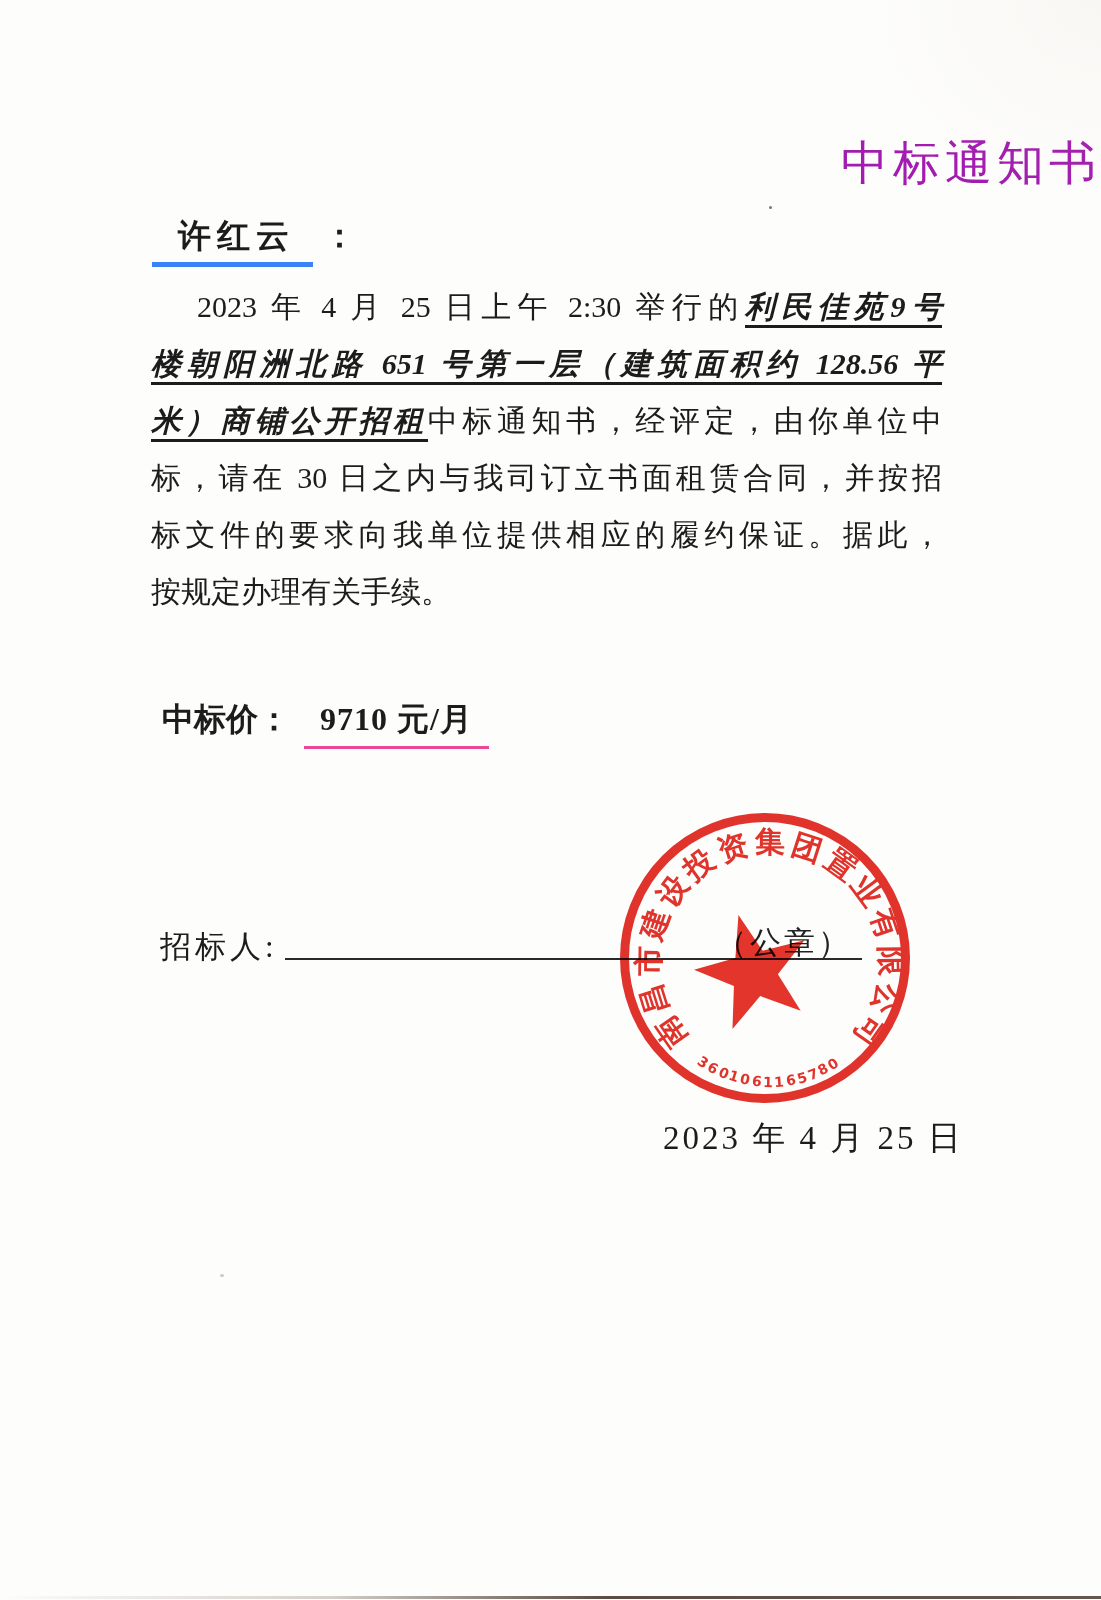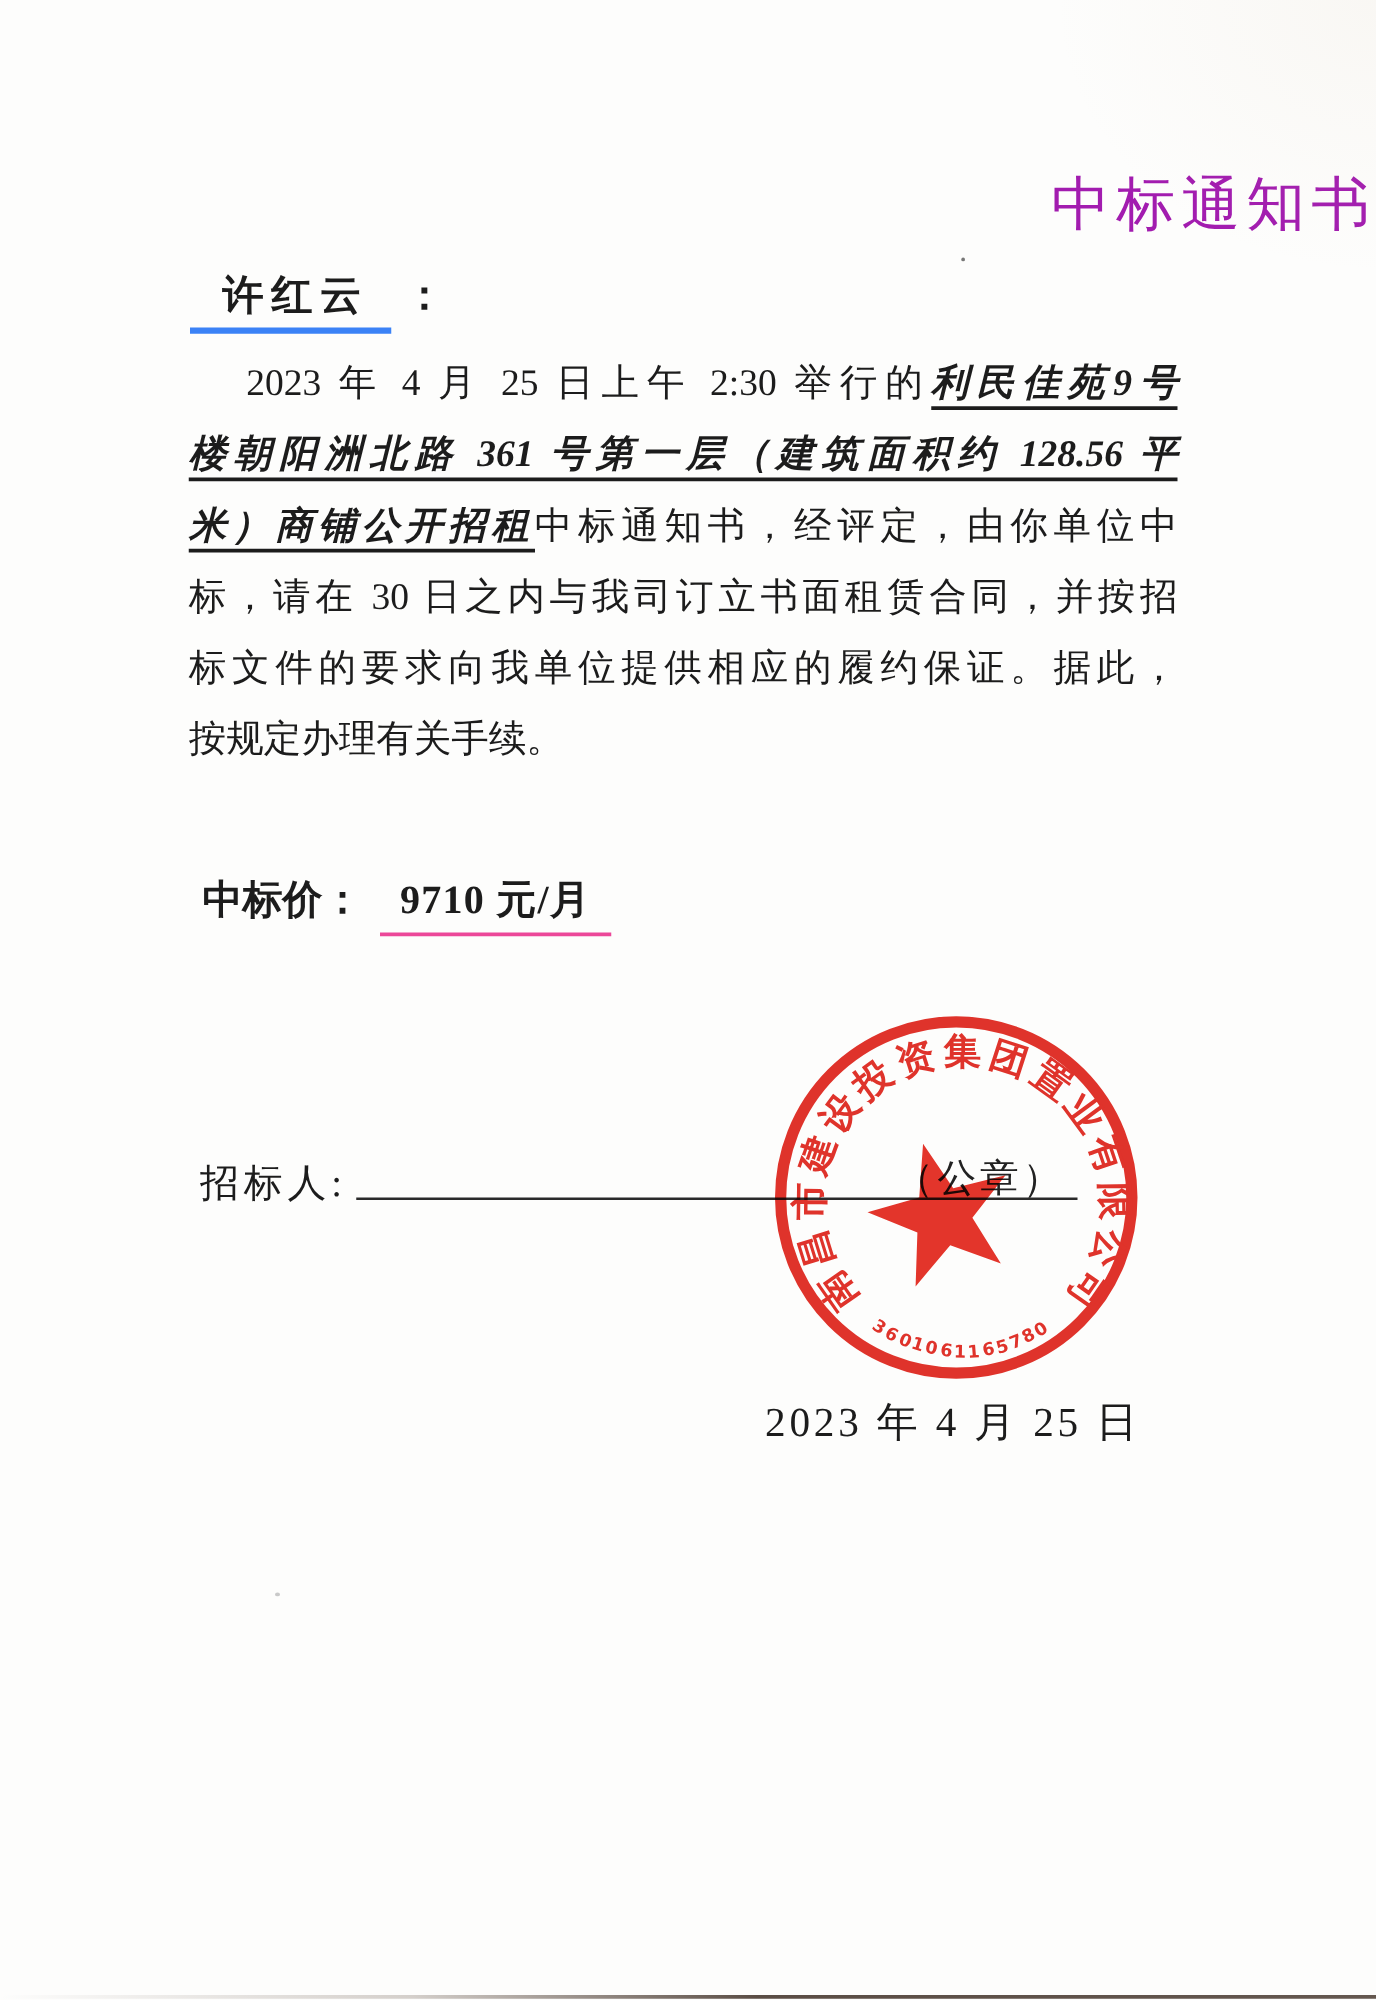--- a/index.html
+++ b/index.html
@@ -77,21 +77,21 @@
     line-height:1;
   }
   .seal-digit{
     position:absolute;
     font-size:14px;font-weight:700;color:#df231a;
     font-family:"DejaVu Sans","Liberation Sans",sans-serif;
     line-height:1;
   }
   .seal-star{position:absolute;left:138px;top:164px;transform:translate(-50%,-50%) rotate(-15deg);}
   .date-row{
-    position:absolute;left:612px;top:1116px;
+    position:absolute;left:663px;top:1116px;
     font-size:33px;letter-spacing:3px;
   }
   .scan-edge{
     position:absolute;left:0;bottom:1px;width:1101px;height:3px;
     background:linear-gradient(90deg, rgba(90,70,55,0) 0%, rgba(90,70,55,0.25) 30%, rgba(62,46,36,0.85) 55%, rgba(62,46,36,0.8) 100%);
   }
   .speck1{position:absolute;left:769px;top:206px;width:3px;height:3px;background:#777;border-radius:50%;}
   .speck2{position:absolute;left:220px;top:1274px;width:4px;height:3px;background:#c9c9c9;border-radius:50%;}
 </style>
 </head>
@@ -100,21 +100,21 @@
 <div class="page">
 
   <div class="doc-title">中标通知书</div>
 
   <div class="recipient-row">
     <span class="recipient-name">许红云</span><span class="recipient-colon">：</span>
   </div>
 
   <div class="body-par">
     <div class="body-line indent"><span>2023 年 4 月 25 日上午 2:30 举行的</span><span class="seg-bold">利民佳苑9号</span></div>
-    <div class="body-line"><span class="seg-bold">楼朝阳洲北路 361 号第一层（建筑面积约 128.56 平</span></div>
+    <div class="body-line"><span class="seg-bold">楼朝阳洲北路 651 号第一层（建筑面积约 128.56 平</span></div>
     <div class="body-line"><span class="seg-bold">米）商铺公开招租</span><span>中标通知书，经评定，由你单位中</span></div>
     <div class="body-line"><span>标，请在 30 日之内与我司订立书面租赁合同，并按招</span></div>
     <div class="body-line"><span>标文件的要求向我单位提供相应的履约保证。据此，</span></div>
     <div class="body-line no-just"><span>按规定办理有关手续。</span></div>
   </div>
 
   <div class="price-row">
     <span>中标价：</span><span class="price-value">9710 元/月</span>
   </div>
 

